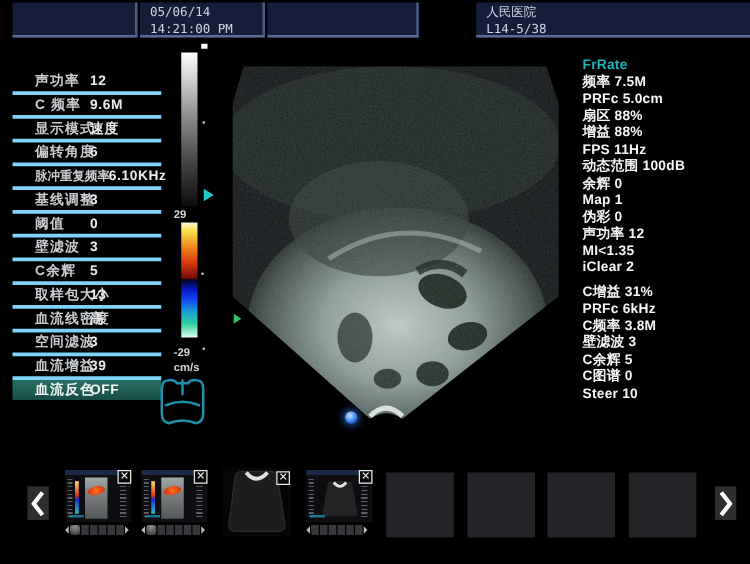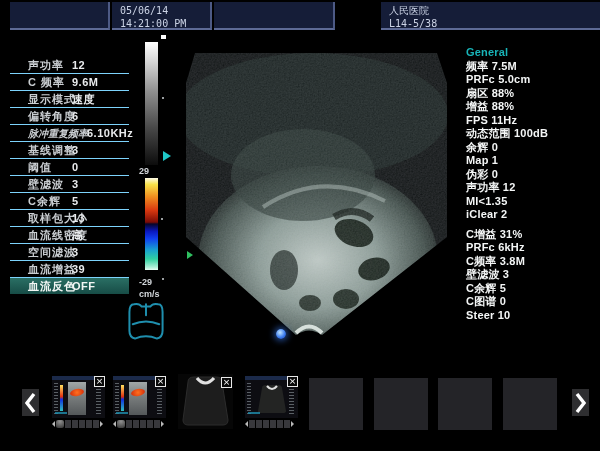--- a/index.html
+++ b/index.html
@@ -12,24 +12,24 @@
         color:#ccd4e6;font-family:"DejaVu Sans Mono",monospace;font-size:10px;
         line-height:13px;padding:2px 0 0 8px;}
   #tb-patient{left:10px;width:100px;}
   #tb-datetime{left:112px;width:100px;}
   #tb-mid{left:214px;width:121px;}
   #tb-hospital{left:345px;width:252px;margin-left:36px;}
   .wdot{position:absolute;left:161px;top:35px;width:5px;height:4px;background:#fff;}
 
   
   #sidebar{position:absolute;left:10px;top:57px;width:119px;font-size:11px;font-weight:bold;}
-  .srow{position:relative;height:16px;line-height:16px;border-bottom:1px solid #7dd3fc;}
+  .srow{position:relative;height:16px;line-height:16px;border-bottom:3px solid #7dd3fc;}
   .srow .lbl{margin-left:18px;color:#c9cdd1;letter-spacing:1px;white-space:nowrap;}
   .srow .val{position:absolute;left:62px;top:0;color:#e9ebed;letter-spacing:0.5px;}
-  .srow.wide .lbl{letter-spacing:0;font-size:10px;font-style:italic;}
+  .srow.wide .lbl{letter-spacing:0;font-size:10px;}
   .srow.wide .val{left:77px;}
   .srow.hl{background:linear-gradient(180deg,#2a6f64,#174c46);border-bottom:none;}
   .srow.hl .lbl,.srow.hl .val{color:#f2f6f4;}
 
   
   #graybar{position:absolute;left:145px;top:42px;width:13px;height:123px;
     background:linear-gradient(180deg,#ffffff,#d8d8d8 15%,#909090 40%,#484848 70%,#161616 95%,#0c0c0c);}
   #colorbar{position:absolute;left:145px;top:178px;width:13px;height:92px;
     background:linear-gradient(180deg,#fdfbe8 0%,#f8e24a 7%,#f09020 20%,#d83810 35%,#7a0c06 48%,
                #05052a 50%,#0a18c0 58%,#1040f0 66%,#18a0d0 78%,#30d0a0 88%,#b0f0d8 97%,#e8fff4 100%);}
@@ -194,21 +194,21 @@
 
   <svg id="bodymark" width="40" height="42" viewBox="0 0 36 38">
     <g fill="none" stroke="#1f8fae" stroke-width="1.8" stroke-linecap="round">
       <path d="M7,3 Q3,3 3,10 L3,27 Q3,33 8,34 Q18,30 28,34 Q33,33 33,27 L33,10 Q33,3 29,3 Q24,2 22,5 L14,5 Q12,2 7,3 Z"></path>
       <path d="M18,3 L18,13"></path>
       <path d="M6,21 Q18,16 30,21"></path>
     </g>
   </svg>
 
   <div id="rpanel">
-    <div class="title">General</div>
+    <div class="title">FrRate</div>
     <div>频率 7.5M</div>
     <div>PRFc 5.0cm</div>
     <div>扇区 88%</div>
     <div>增益 88%</div>
     <div>FPS 11Hz</div>
     <div>动态范围 100dB</div>
     <div>余辉 0</div>
     <div>Map 1</div>
     <div>伪彩 0</div>
     <div>声功率 12</div>

